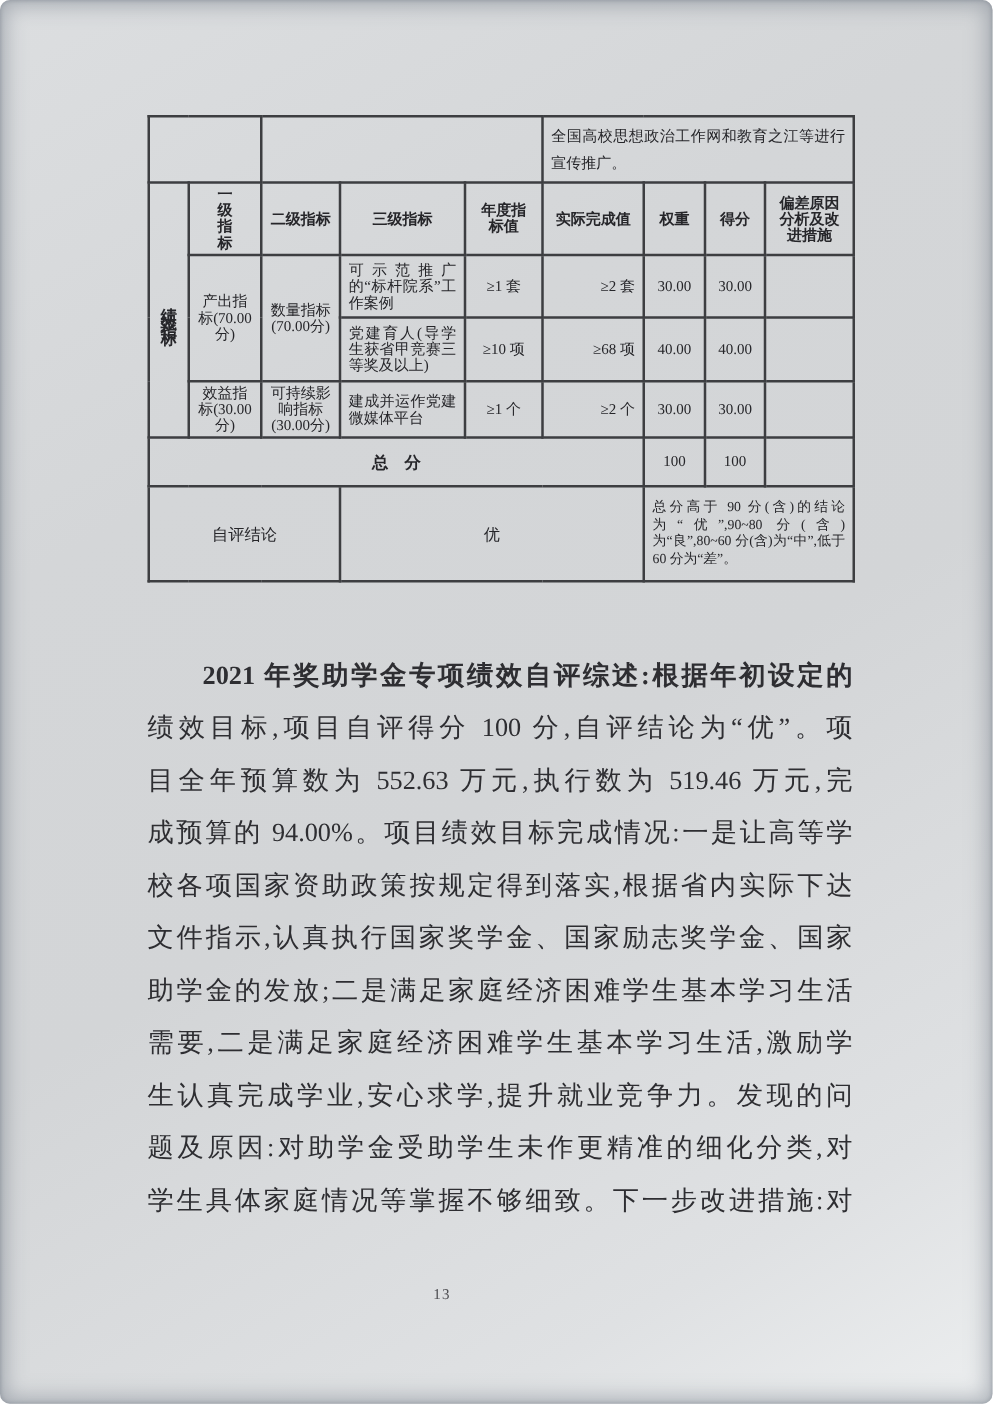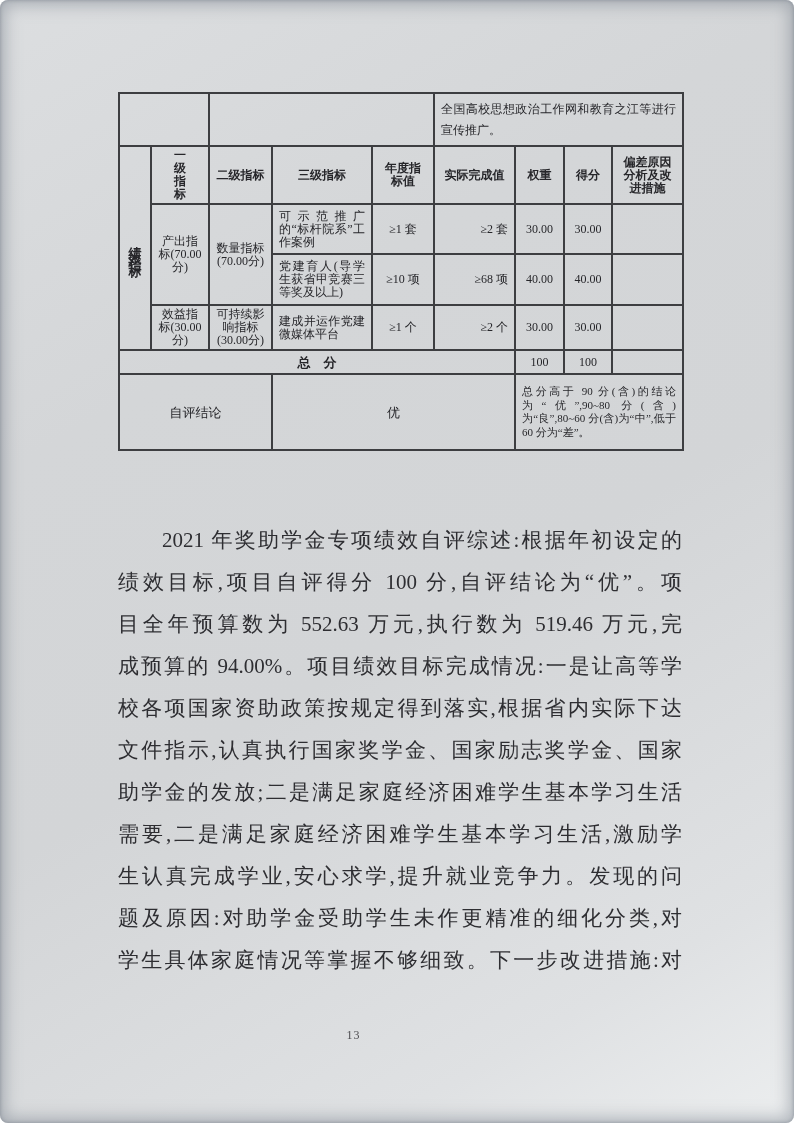--- a/index.html
+++ b/index.html
@@ -50,21 +50,21 @@
   
   .essay{
     position:absolute;left:118px;top:519px;width:564px;
     color:#2e2e32;
   }
   .pline{
     font-size:21px;line-height:42px;height:42px;
     text-align:justify;text-align-last:justify;
     white-space:nowrap;
   }
-  .pline.indent{padding-left:44px;}
+  .pline.indent{padding-left:44px;font-weight:bold;}
 
   .pagenum{
     position:absolute;left:0;top:1028px;width:707px;
     text-align:center;font-size:12px;color:#4c4c50;letter-spacing:1px;
   }
 </style>
 </head>
 <body>
 
 <div class="page">
@@ -131,21 +131,21 @@
       <td class="center">效益指标(30.00分)</td>
       <td class="center">可持续影响指标(30.00分)</td>
       <td class="just">建成并运作党建微媒体平台</td>
       <td class="center">≥1 个</td>
       <td class="valcell">≥2 个</td>
       <td class="center">30.00</td>
       <td class="center">30.00</td>
       <td></td>
     </tr>
 
-    <tr style="height:24px;">
+    <tr style="height:39px;">
       <td colspan="6" class="center bold" style="font-size:13px;">总　分</td>
       <td class="center">100</td>
       <td class="center">100</td>
       <td></td>
     </tr>
 
     <tr style="height:76px;">
       <td colspan="3" class="conclusion-label">自评结论</td>
       <td colspan="3" class="conclusion-value">优</td>
       <td colspan="3" class="notecell">总分高于 90 分(含)的结论为“优”,90~80 分(含)为“良”,80~60 分(含)为“中”,低于 60 分为“差”。</td>

